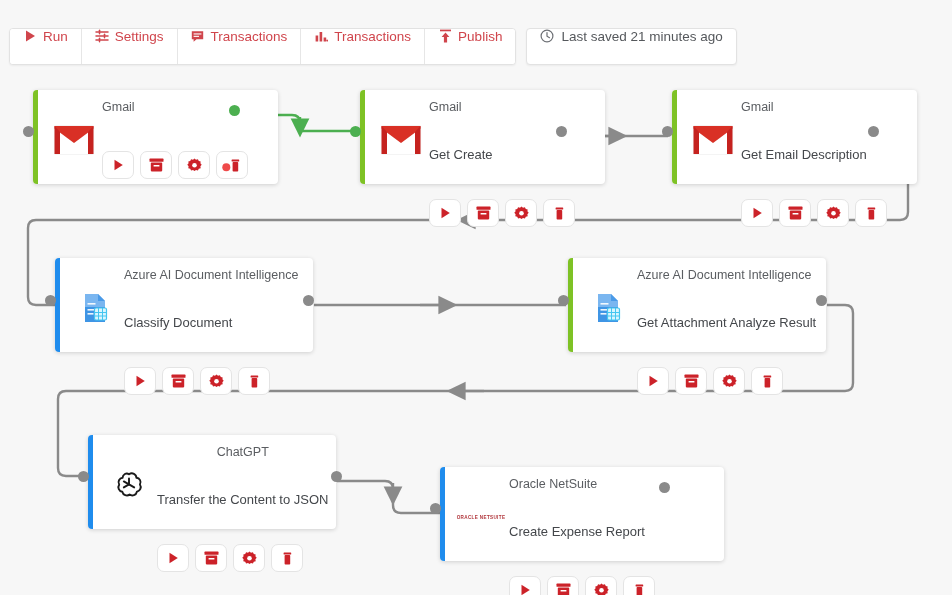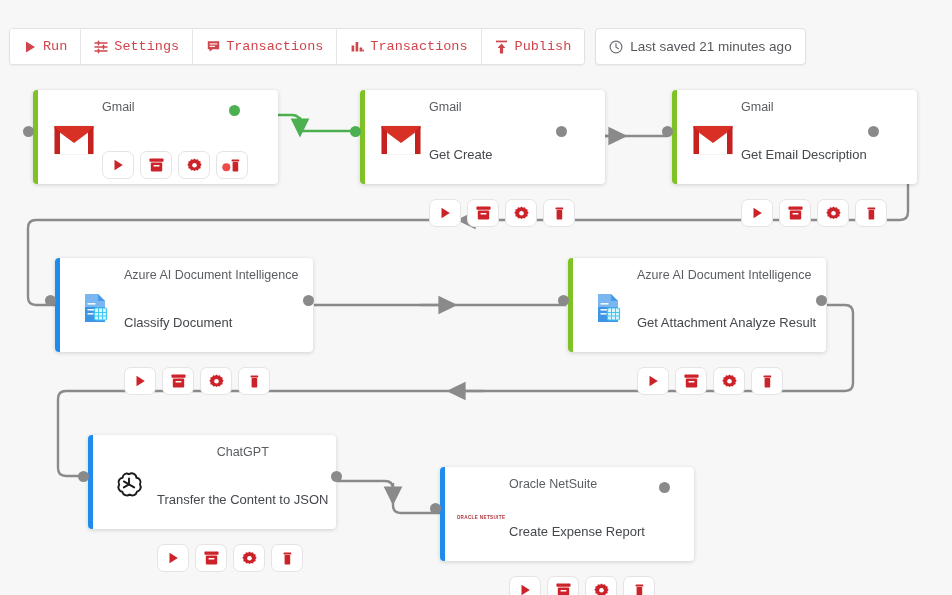--- a/index.html
+++ b/index.html
@@ -20,36 +20,36 @@
   }
   .tb-group {
     display: flex; align-items: stretch;
     background: #fff;
     border: 1px solid #e2e2e2;
     border-radius: 4px;
     box-shadow: 0 1px 2px rgba(0,0,0,0.05);
     overflow: hidden;
   }
   .tb-btn {
-    display: flex; align-items: center; gap: 6px;
+    display: flex; align-items: flex-start; gap: 6px;
     padding: 0 13px;
     color: #d0454c;
     font-size: 13.5px;
     background: #fff;
     border: none;
     border-right: 1px solid #e6e6e6;
     cursor: pointer;
     white-space: nowrap;
-    font-family: Liberation Mono, monospace;
+    font-family: Liberation Sans, sans-serif;
   }
   .tb-btn:last-child { border-right: none; }
   .tb-saved {
-    display: flex; align-items: center; gap: 7px;
+    display: flex; align-items: flex-start; gap: 7px;
     margin-left: 10px;
-    padding: 16px 13px;
+    padding: 0 13px;
     background: #fff;
     border: 1px solid #e2e2e2;
     border-radius: 4px;
     box-shadow: 0 1px 2px rgba(0,0,0,0.05);
     color: #55585c; font-size: 13.5px; white-space: nowrap;
   }
   .tb-ico { display: inline-flex; align-items: center; justify-content: center; width: 14px; height: 14px; flex: none; }
 
   
   .node {
@@ -483,21 +483,21 @@
               <rect x="3.6" y="3.9" width="5.6" height="9.6" rx="0.8" fill="#cc2229"></rect>
             </svg>
           </div>
         </div>
       </div>
     </div>
     <div class="dot" style="left:-10px; top:36px;"></div>
     <div class="dot" style="left:243px; top:36px;"></div>
   </div>
 
-  <div class="node" style="left:440px; top:467px; width:254px; height:94px;">
+  <div class="node" style="left:440px; top:467px; width:284px; height:94px;">
     <div class="node-bar" style="background:#1f8ced;"></div>
     <div class="node-body">
       <div class="node-logo">
         <span style="font-size:4.6px; letter-spacing:0.35px; white-space:nowrap; color:#b0343a; font-weight:bold; font-family:'Liberation Sans',sans-serif;">ORACLE NETSUITE</span>
       </div>
       <div class="node-txt">
         <div class="node-app">Oracle NetSuite</div>
         <div class="node-op">Create Expense Report</div>
         <div class="node-acts">
           <div class="act">

